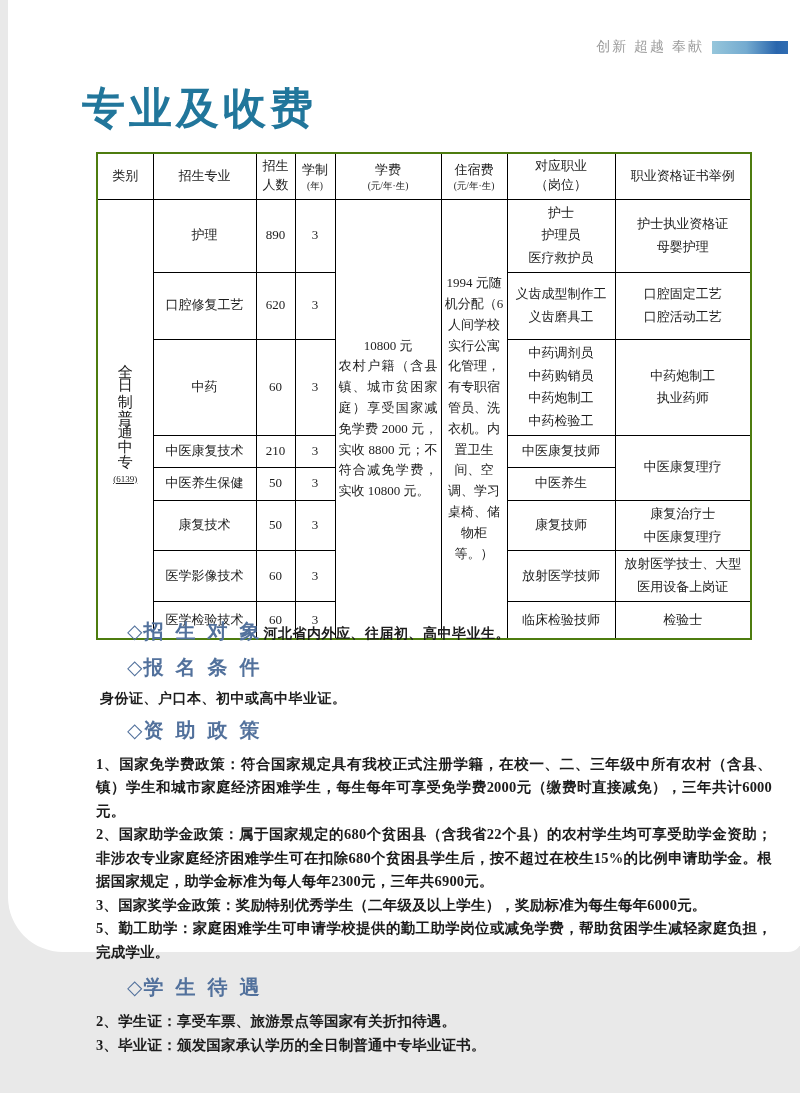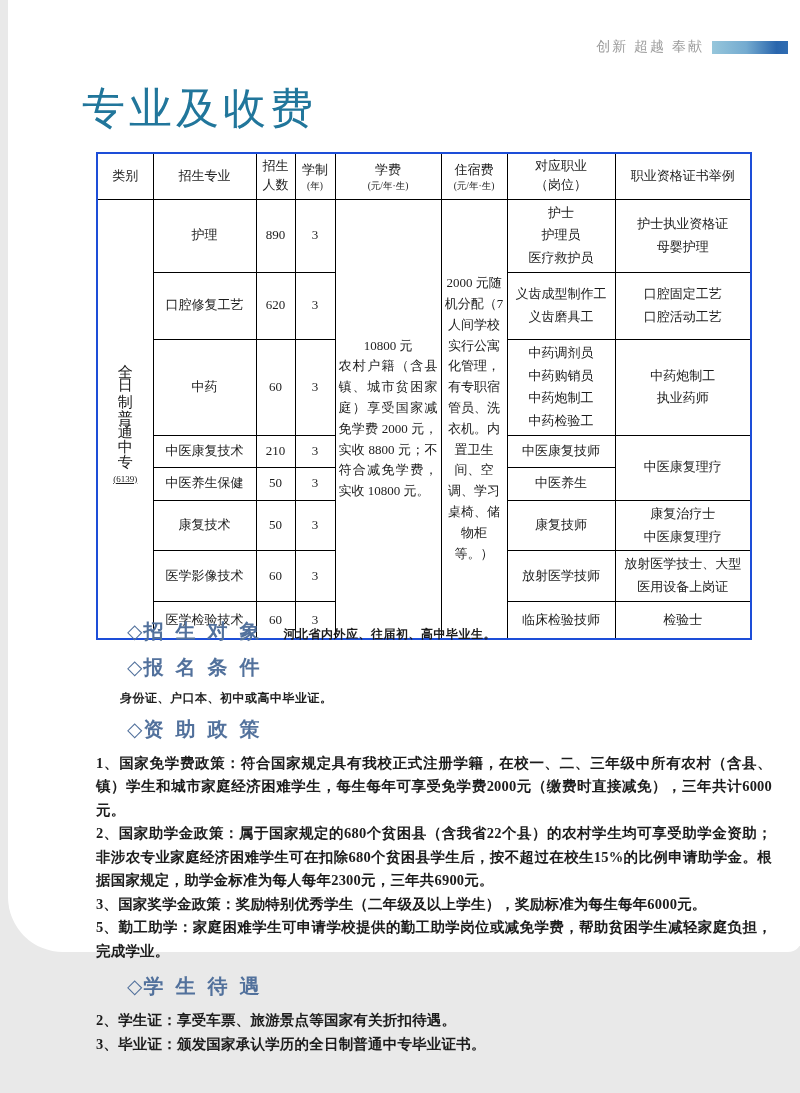--- a/index.html
+++ b/index.html
@@ -36,42 +36,42 @@
   }
   .gradient-bar {
     width: 76px; height: 13px;
     background: linear-gradient(90deg, #96c6db 0%, #74abd0 45%, #2a66ad 85%, #2f6cb2 100%);
   }
   
   .doc-title {
     position: absolute;
     top: 80px; left: 74px;
     font-size: 43px;
-    font-weight: 400;
+    font-weight: 700;
     color: #21769b;
     letter-spacing: 4px;
   }
   
   table.fees {
     position: absolute;
     top: 152px; left: 88px;
     border-collapse: collapse;
     table-layout: fixed;
     width: 654px;
     font-size: 13px;
     line-height: 1.6;
   }
   table.fees td, table.fees th {
     border: 1px solid #000;
     text-align: center;
     vertical-align: middle;
     font-weight: normal;
     padding: 2px 3px;
   }
-  table.fees { border: 2px solid #1d4ed8; }
+  table.fees { border: 2px solid #4d7c0f; }
   th .sub { font-size: 9.5px; line-height: 1.3; }
   th .hline { line-height: 1.45; }
   .cat-cell { }
   .cat-label {
     writing-mode: vertical-rl;
     text-orientation: upright;
     letter-spacing: 15px;
     font-size: 15px;
     margin: 0 auto;
     display: inline-block;
@@ -93,23 +93,23 @@
     font-size: 20px;
     font-weight: 700;
     color: #52719c;
     word-spacing: 7px;
     white-space: nowrap;
     flex: 0 0 auto;
     padding-left: 31px;
   }
   .diamond { font-weight: 400; margin-right: 1px; }
   .sec-inline {
-    font-size: 12px;
+    font-size: 14px;
     font-weight: 600;
-    margin-left: 24px;
+    margin-left: 4px;
     letter-spacing: 0.5px;
     font-family: Liberation Mono, monospace;
   }
   .sec-block { margin-top: 6px; margin-bottom: 7px; }
   .sec-items { margin-top: 5px; margin-bottom: 10px; }
   .sec-items div {
     font-size: 14.5px;
     font-weight: 600;
     line-height: 1.62;
     text-align: justify;
@@ -178,21 +178,21 @@
           <span class="cat-label">全日制普通中专</span>
           <div class="cat-code">(6139)</div>
         </td>
         <td>护理</td>
         <td>890</td>
         <td>3</td>
         <td rowspan="8" class="tuition-cell">
           <div class="tuition-first">10800 元</div>
           <div class="tuition-rest">农村户籍（含县镇、城市贫困家庭）享受国家减免学费 2000 元，实收 8800 元；不符合减免学费，实收 10800 元。</div>
         </td>
-        <td rowspan="8" class="accom-cell">2000 元随机分配（7 人间学校实行公寓化管理，有专职宿管员、洗衣机。内置卫生间、空调、学习桌椅、储物柜等。）</td>
+        <td rowspan="8" class="accom-cell">1994 元随机分配（6 人间学校实行公寓化管理，有专职宿管员、洗衣机。内置卫生间、空调、学习桌椅、储物柜等。）</td>
         <td class="lines">
             <div>护士</div>
             <div>护理员</div>
             <div>医疗救护员</div>
           </td>
         <td class="lines">
             <div>护士执业资格证</div>
             <div>母婴护理</div>
           </td>
       </tr>

